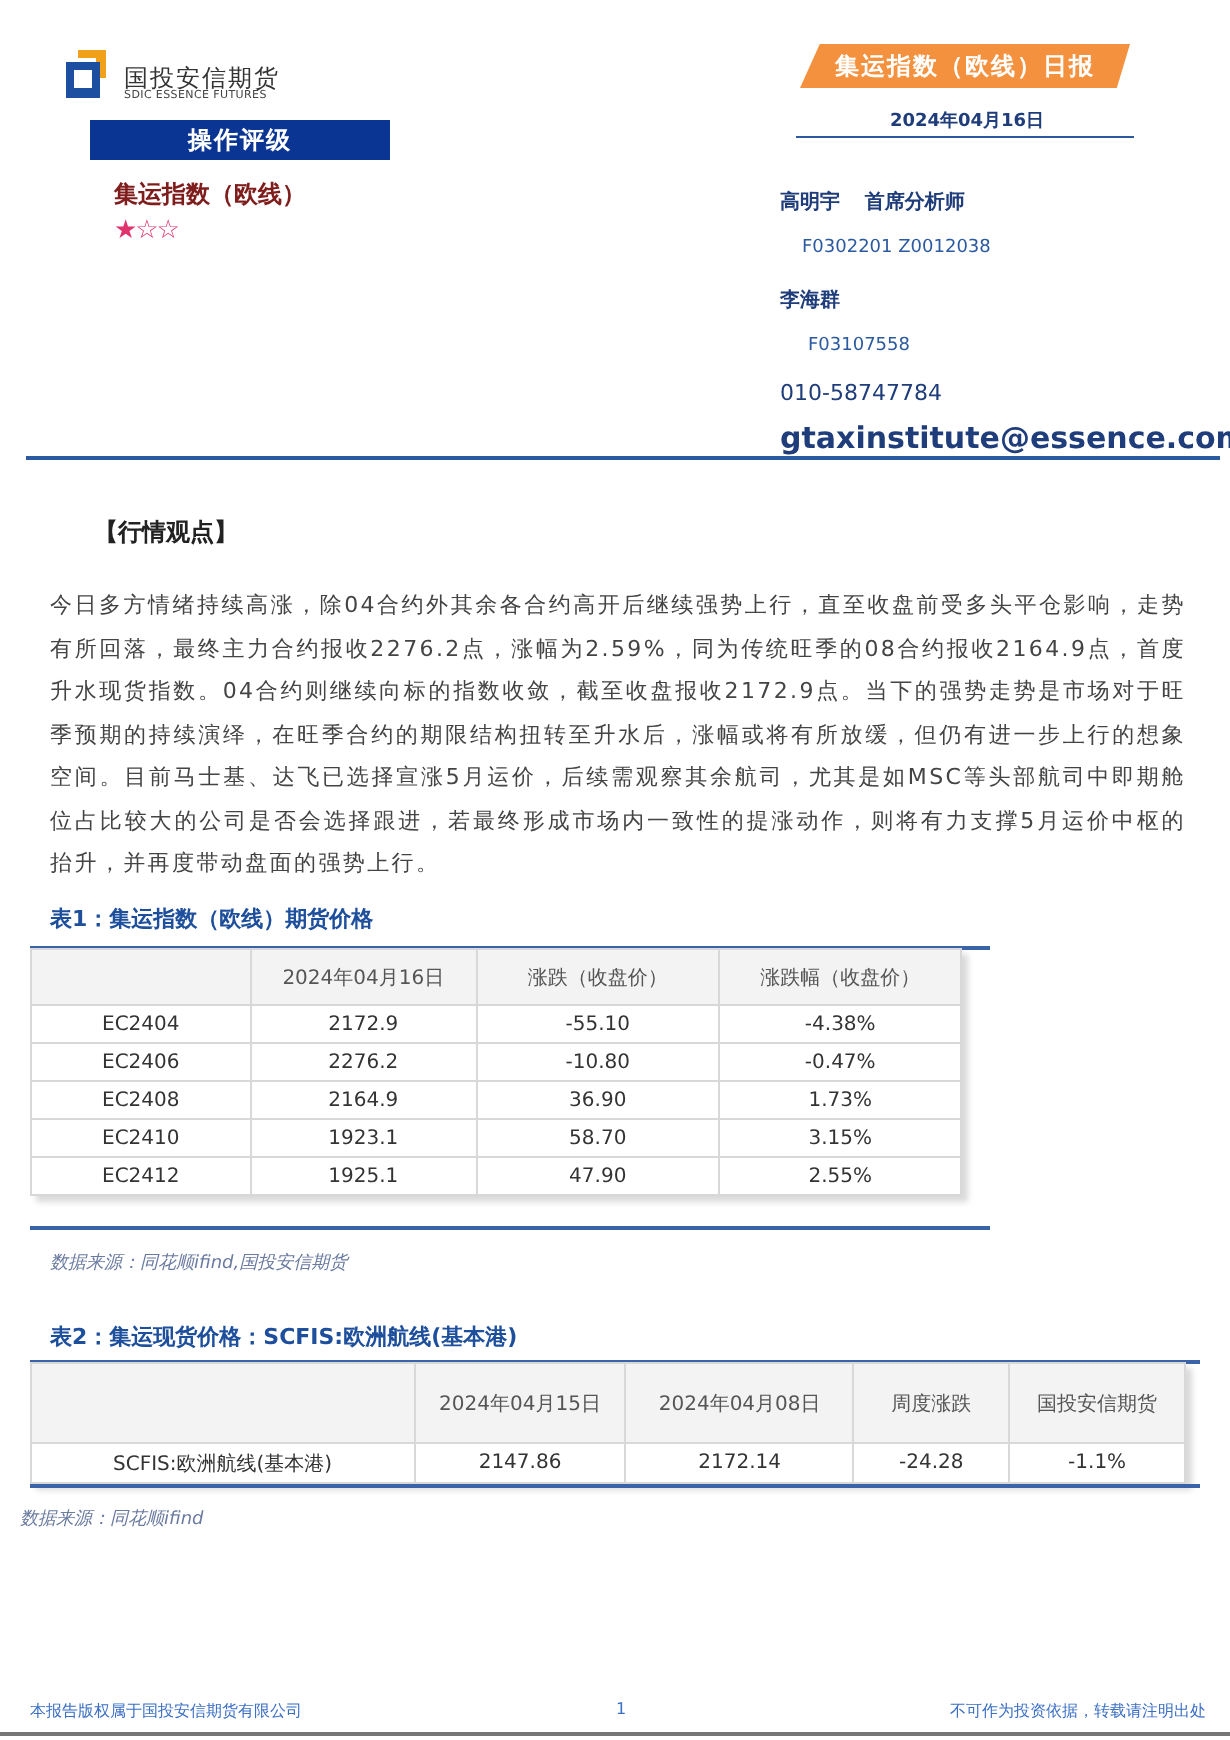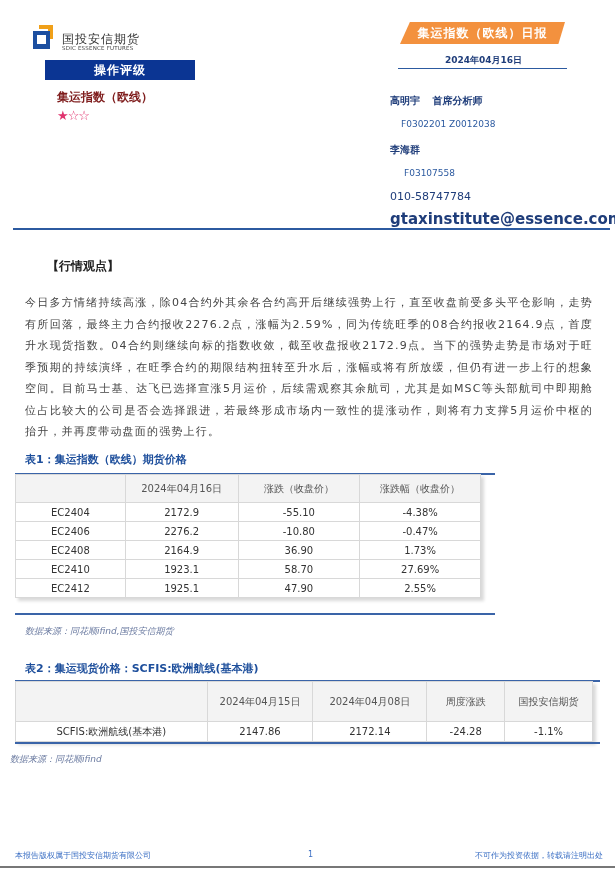--- a/index.html
+++ b/index.html
@@ -128,21 +128,21 @@
   <tr style="height:19px;">
     <td>EC2408</td>
     <td>2164.9</td>
     <td>36.90</td>
     <td>1.73%</td>
   </tr>
   <tr style="height:19px;">
     <td>EC2410</td>
     <td>1923.1</td>
     <td>58.70</td>
-    <td>27.69%</td>
+    <td>3.15%</td>
   </tr>
   <tr style="height:19px;">
     <td>EC2412</td>
     <td>1925.1</td>
     <td>47.90</td>
     <td>2.55%</td>
   </tr>
 </tbody>
   </table>
 <div class="abs tbl-rule" style="left:15px; top:613px; width:480px;"></div>

